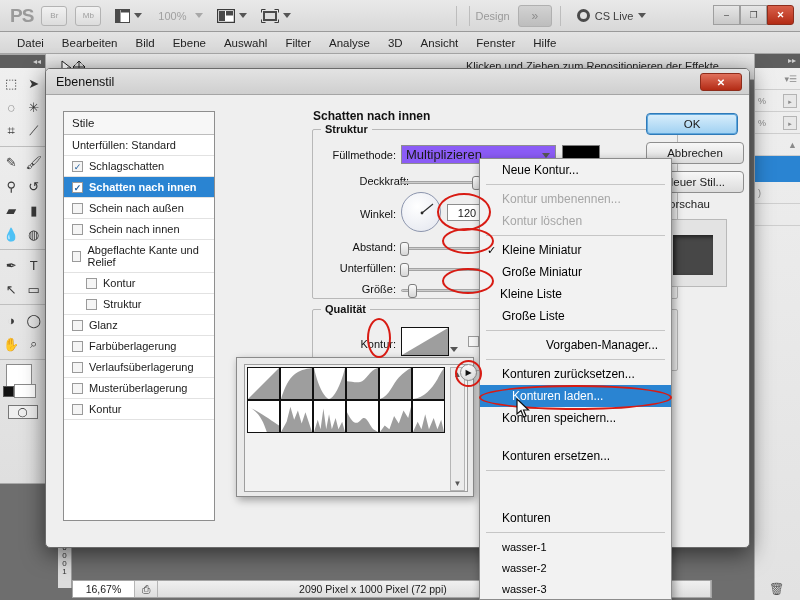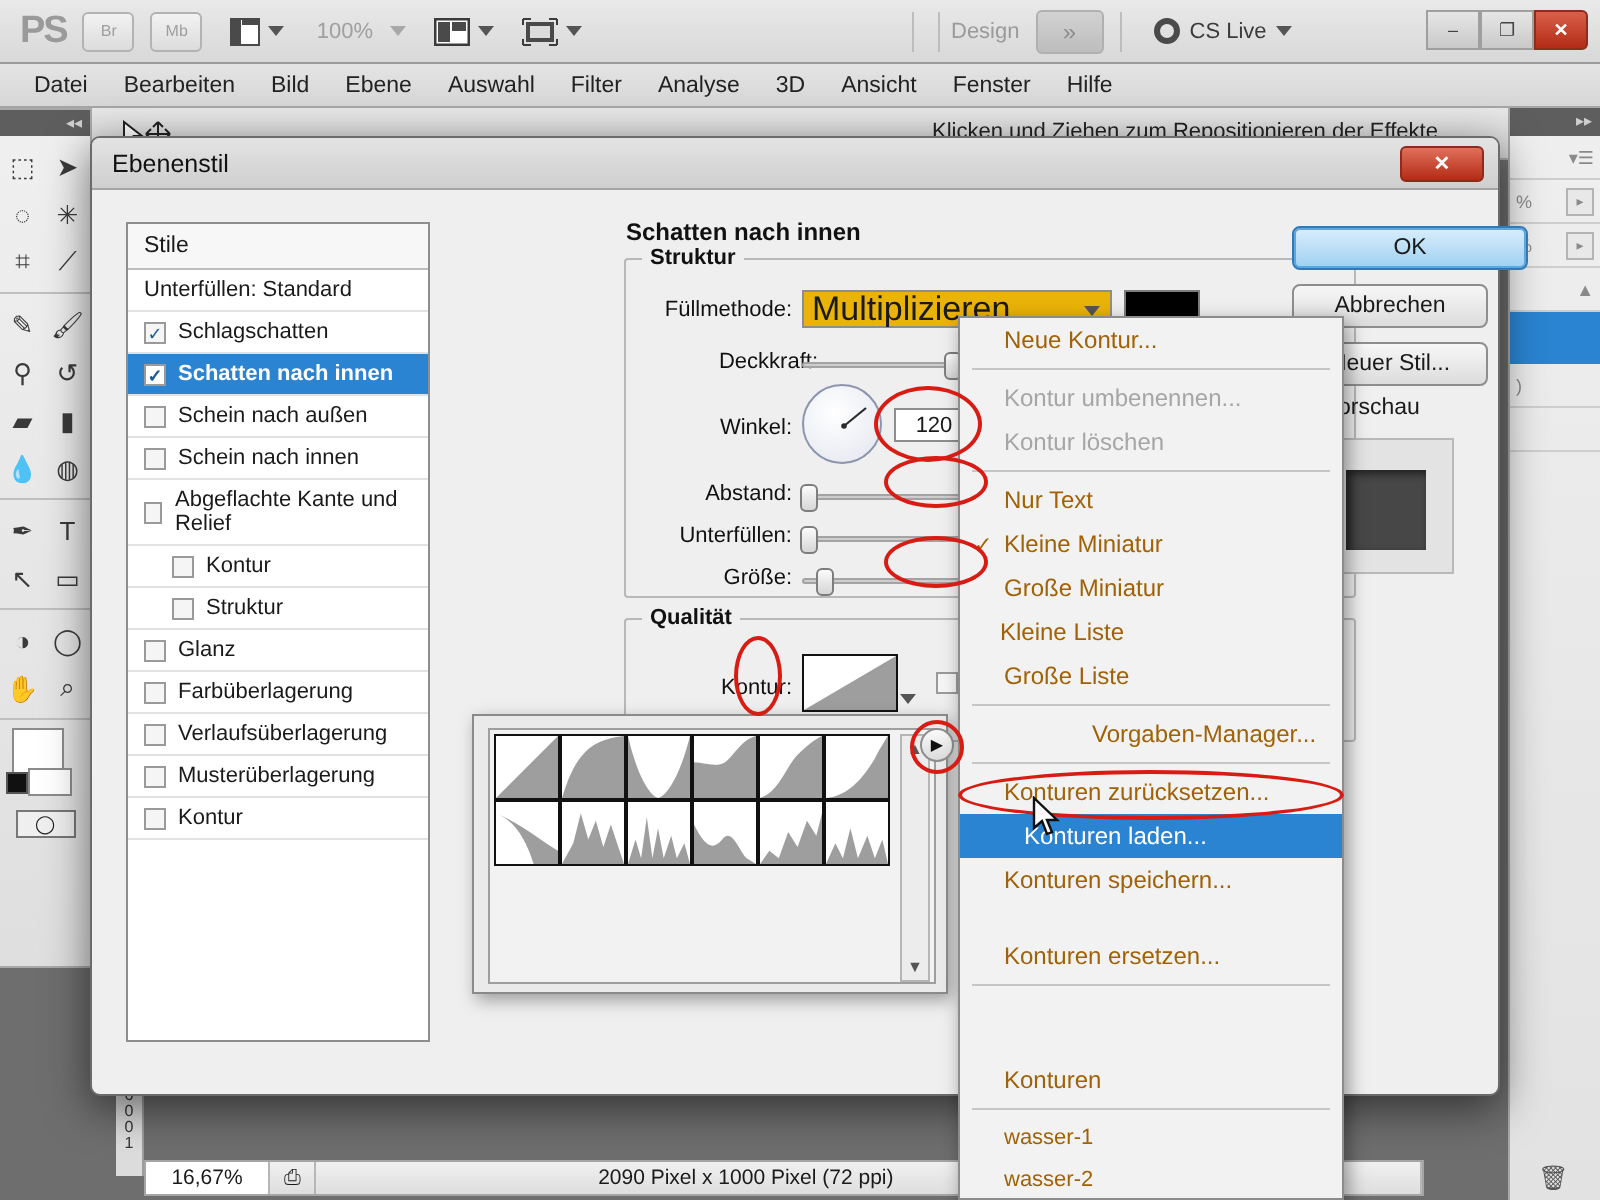--- a/index.html
+++ b/index.html
@@ -106,21 +106,21 @@
        font-size:9px;line-height:10px;text-align:center;color:#1b5a9c;}
   .sp-item.sel .cb{ background:#fff; color:#1b5a9c;}
 
   
   #main-sec{ position:absolute; left:262px; top:44px; width:372px; height:300px; }
   .grp{ position:absolute; border:1px solid #b8b8b8; border-radius:2px;}
   .grp-lbl{ position:absolute; top:-7px; left:8px; background:#efefef; padding:0 4px;
     font-size:11px; font-weight:bold; color:#111;}
   .sec-title{ position:absolute; left:0; top:-4px; font-size:12px; font-weight:bold; color:#111; background:#efefef; padding:0 5px;}
   .fld-lbl{ position:absolute; font-size:11px; text-align:right; color:#111;}
-  .inp{ position:absolute; background:#eab308; border:1px solid #8e8e8e; font-size:17px;
+  .inp{ position:absolute; background:#8b5cf6; border:1px solid #8e8e8e; font-size:13px;
         display:flex; align-items:center; padding-left:4px; }
   .numbox{ position:absolute; background:#fff; border:1px solid #8e8e8e; font-size:11px;
         display:flex; align-items:center; justify-content:center;}
   .sldr{ position:absolute; height:3px; background:#cdcdcd; border:1px solid #a3a3a3; border-radius:2px;}
   .knob{ position:absolute; width:9px; height:14px; background:linear-gradient(#fbfbfb,#d6d6d6);
          border:1px solid #7d7d7d; border-radius:3px; top:-6px;}
   .dial{ position:absolute; width:40px;height:40px;border-radius:50%;border:1px solid #8c95ad;
          background:radial-gradient(circle at 40% 35%, #ffffff, #e2e5ee);}
   .ellipse{ position:absolute; border:2.5px solid #d81b13; border-radius:50%; pointer-events:none;}
   .circle-mark{ position:absolute; border:2.5px solid #d81b13; border-radius:50%;}
@@ -135,29 +135,29 @@
   .sb-a{ height:13px; text-align:center; font-size:8px; color:#555; line-height:13px;}
 
   
   #cp-arrow{ position:absolute; left:460px; top:364px; width:17px;height:17px;border-radius:50%;
      background:linear-gradient(#fafafa,#dcdcdc); border:1px solid #8d8d8d;
      display:flex;align-items:center;justify-content:center;}
 
   
   #ctx-menu{ position:absolute; left:479px; top:158px; width:193px; height:442px;
     background:#f2f2f2; border:1px solid #8c8c8c; box-shadow:2px 3px 9px rgba(0,0,0,.4);}
-  .mrow{ height:22px; display:flex; align-items:center; padding-left:22px; font-size:12px; color:#a16207;}
+  .mrow{ height:22px; display:flex; align-items:center; padding-left:22px; font-size:12px; color:#000000;}
   .mrow.dis{ color:#a6a6a6;}
   .mrow.sel{ background:#2a84d2; color:#fff;padding-left:32px;}
   .mrow .chk{ position:absolute; left:7px; font-size:11px;}
   .msep{ height:1px; background:#c6c6c6; margin:3px 6px;}
   .mrow.small{ font-size:11px; height:21px; }
 
   
-  #okbtn{ position:absolute; left:645px; top:112px; width:118px; height:22px;
+  #okbtn{ position:absolute; left:645px; top:112px; width:92px; height:22px;
      background:linear-gradient(#d9eefc,#9fd0f2); border:1px solid #2f7ab8; border-radius:4px;
      box-shadow:0 0 0 1px #5ea6dc inset; display:flex;align-items:center;justify-content:center; font-size:11.5px;}
   #cancelbtn{ position:absolute; left:645px; top:141px; width:98px; height:22px;
      background:linear-gradient(#f7f7f7,#dcdcdc); border:1px solid #8e8e8e; border-radius:4px;
      display:flex;align-items:center;justify-content:center; font-size:11.5px;}
   #newstylebtn{ position:absolute; left:645px; top:170px; width:98px; height:22px;
      background:linear-gradient(#f7f7f7,#dcdcdc); border:1px solid #8e8e8e; border-radius:4px;
      display:flex;align-items:center;justify-content:center; font-size:11.5px;}
   #preview{ position:absolute; left:645px; top:197px; display:flex; align-items:center; gap:5px; font-size:11.5px;}
   #prev-thumb{ position:absolute; left:656px; top:218px; width:70px; height:68px;
@@ -545,23 +545,20 @@
     </div>
     <div class="msep"></div>
     <div class="mrow dis" style="position: relative; text-align: center;">
       <span>Kontur umbenennen...</span>
     </div>
     <div class="mrow dis" style="position: relative;">
       <span>Kontur löschen</span>
     </div>
     <div class="msep"></div>
     <div class="mrow" style="position: relative;">
-      <span>Nur Text</span>
-    </div>
-    <div class="mrow" style="position: relative;">
       <span class="chk">✓</span>
       <span>Kleine Miniatur</span>
     </div>
     <div class="mrow" style="position: relative;">
       <span>Große Miniatur</span>
     </div>
     <div class="mrow" style="position: relative; padding-left: 20px;">
       <span>Kleine Liste</span>
     </div>
     <div class="mrow" style="position: relative;">

